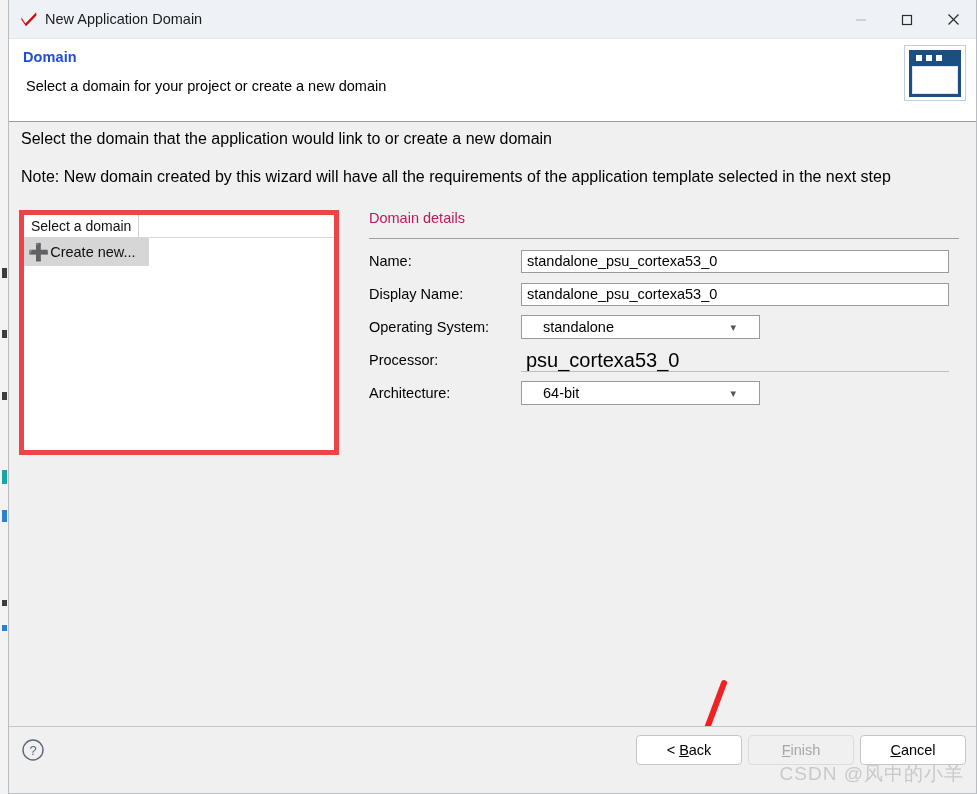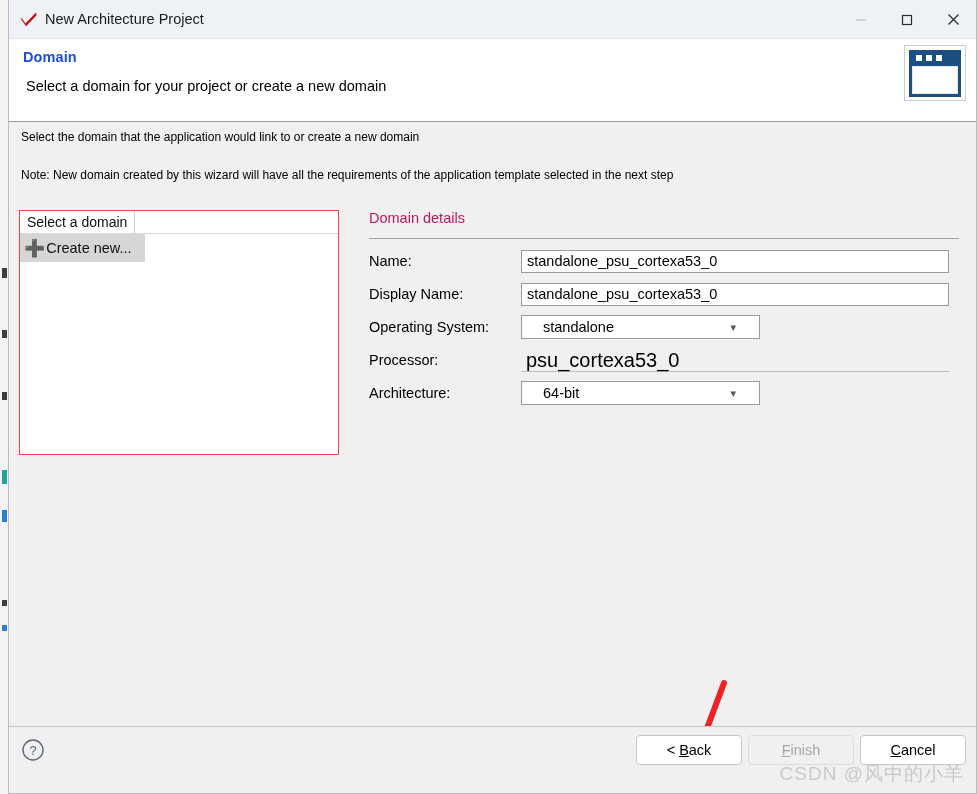--- a/index.html
+++ b/index.html
@@ -69,31 +69,31 @@
   }
   .wiz-glyph { width: 52px; height: 47px; background: #1b4f83; padding: 3px; }
   .wiz-bar { height: 11px; display: flex; align-items: center; gap: 4px; padding-left: 4px; }
   .wiz-sq { width: 6px; height: 6px; background: #ffffff; }
   .wiz-body { background: #ffffff; height: calc(100% - 13px); margin-top: 2px; border: 1px solid #dfe6ee; }
 
   
   #content { position: relative; flex: 1; }
 
   .instr {
-    position: absolute; font-size: 12px; color: #000;
+    position: absolute; font-size: 16px; color: #000;
   }
   #instr1 { left: 12px; top: 8px; }
   #instr2 { left: 12px; top: 46px; }
 
   
   #domain-list {
     position: absolute; left: 10px; top: 88px;
     width: 320px; height: 245px;
     background: #ffffff;
-    border: 1px solid #ef4444;
+    border: 5px solid #ef4444;
   }
   #list-header {
     height: 23px; border-bottom: 1px solid #d7d7d7;
     display: flex; align-items: center;
   }
   #list-header-cell {
     font-size: 14px; color: #111; padding: 0 7px;
     height: 23px; line-height: 23px;
     border-right: 1px solid #cfcfcf;
   }
@@ -208,21 +208,21 @@
         <defs>
           <linearGradient id="gcheck" x1="0" y1="0" x2="1" y2="1">
             <stop offset="0%" stop-color="#f24a4a"></stop>
             <stop offset="55%" stop-color="#d40a0a"></stop>
             <stop offset="100%" stop-color="#8c0000"></stop>
           </linearGradient>
         </defs>
         <path d="M2.5 8.2 L6.4 14.4 L17.2 3.2 L17.4 6.6 L7.0 17.2 L2.2 10.6 Z" fill="url(#gcheck)"></path>
       </svg>
     </div>
-    <div id="title-text">New Architecture Project</div>
+    <div id="title-text">New Application Domain</div>
     <div id="winctl">
       <div class="wbtn" id="btn-min">
         <svg width="12" height="12" viewBox="0 0 12 12">
             <line x1="1" y1="6" x2="11" y2="6" stroke="#b9bdc2" stroke-width="1.2"></line>
           </svg>
       </div>
       <div class="wbtn" id="btn-max">
         <svg width="12" height="12" viewBox="0 0 12 12">
             <rect x="1.5" y="1.5" width="9" height="9" fill="none" stroke="#2c2c2c" stroke-width="1.2"></rect>
           </svg>

